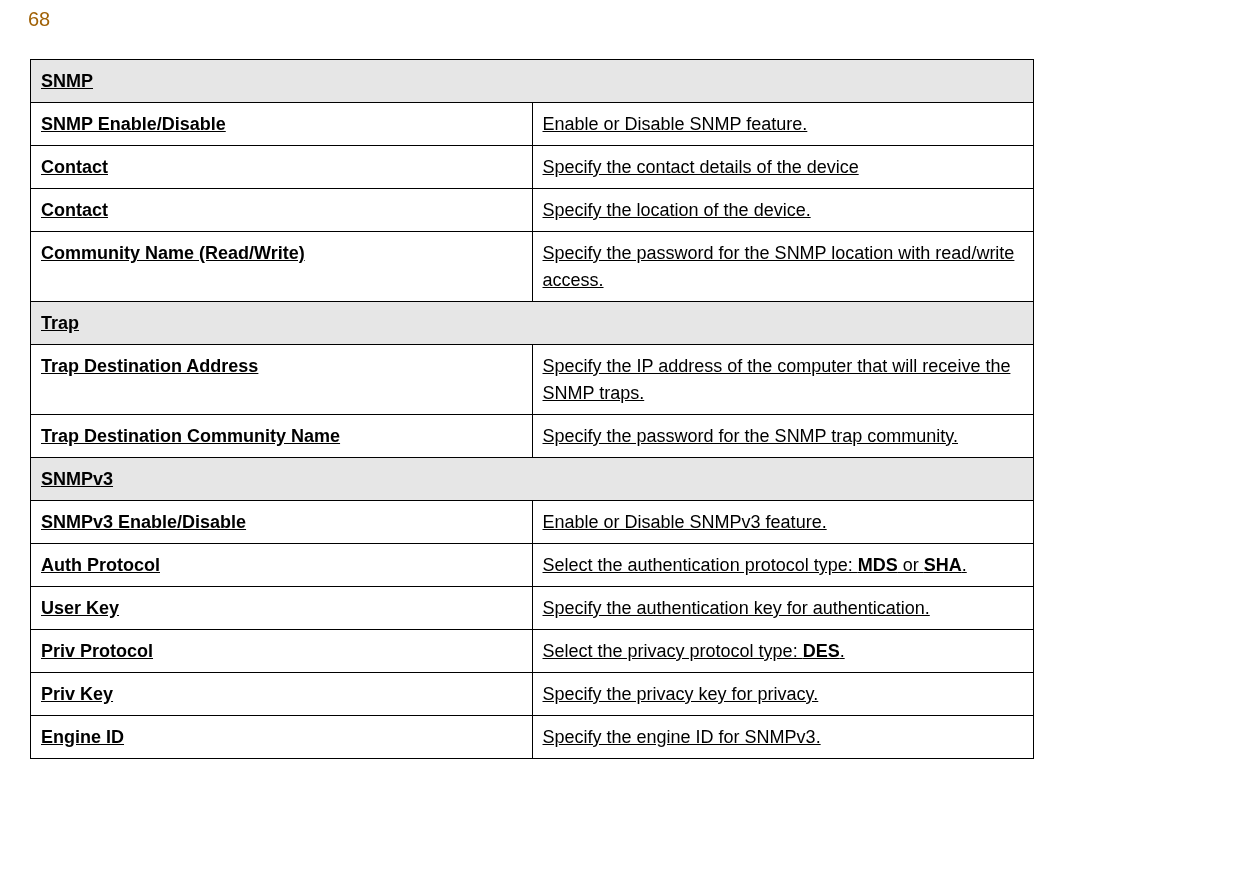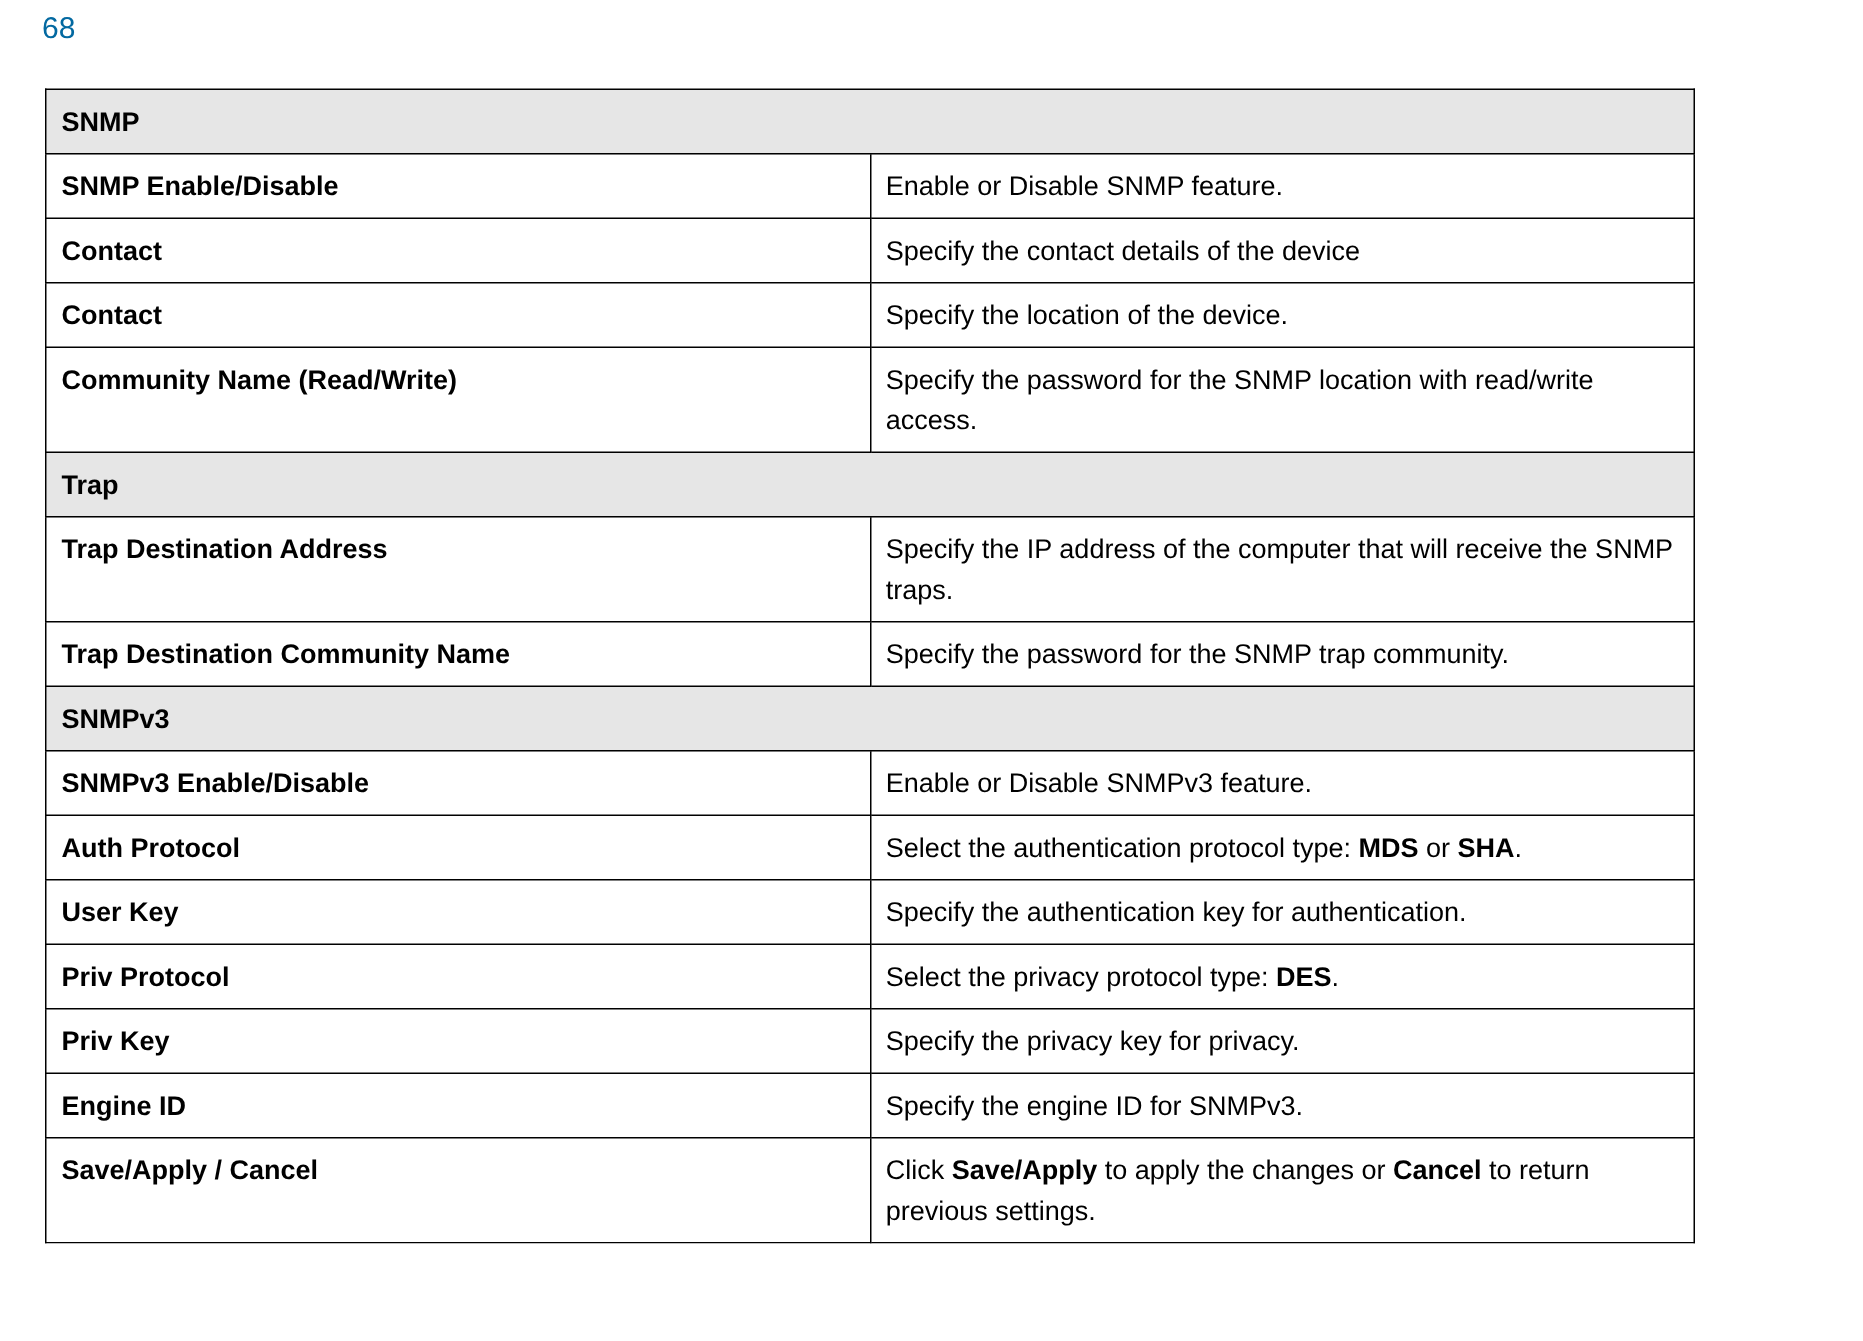--- a/index.html
+++ b/index.html
@@ -8,28 +8,29 @@
       box-sizing: border-box;
     }
     body {
       font-family: "Segoe UI", Tahoma, Geneva, Verdana, sans-serif;
       background: #ffffff;
       width: 1242px;
       padding: 8px 6px 0 30px;
     }
     .page-number {
       font-size: 20px;
-      color: #0369a1;
+      color: #a16207;
       margin-bottom: 28px;
       margin-left: -2px;
     }
     table {
-      width: 1100px;
+      width: 1004px;
       border-collapse: collapse;
       table-layout: fixed;
+      text-decoration: underline;
     }
     td, th {
       border: 1px solid #000;
       padding: 8px 10px 7px 10px;
       font-size: 18px;
       vertical-align: top;
       text-align: left;
       line-height: 1.5;
     }
     .col-label {
@@ -104,18 +105,14 @@
         <td class="col-desc"><span>Select the privacy protocol type: </span><span class="b">DES</span><span>.</span></td>
       </tr>
       <tr>
         <td class="col-label">Priv Key</td>
         <td class="col-desc"><span>Specify the privacy key for privacy.</span></td>
       </tr>
       <tr>
         <td class="col-label">Engine ID</td>
         <td class="col-desc"><span>Specify the engine ID for SNMPv3.</span></td>
       </tr>
-      <tr>
-        <td class="col-label">Save/Apply / Cancel</td>
-        <td class="col-desc"><span>Click </span><span class="b">Save/Apply</span><span> to apply the changes or </span><span class="b">Cancel</span><span> to return previous settings.</span></td>
-      </tr>
     </tbody>
 </table>
 
 </body></html>

